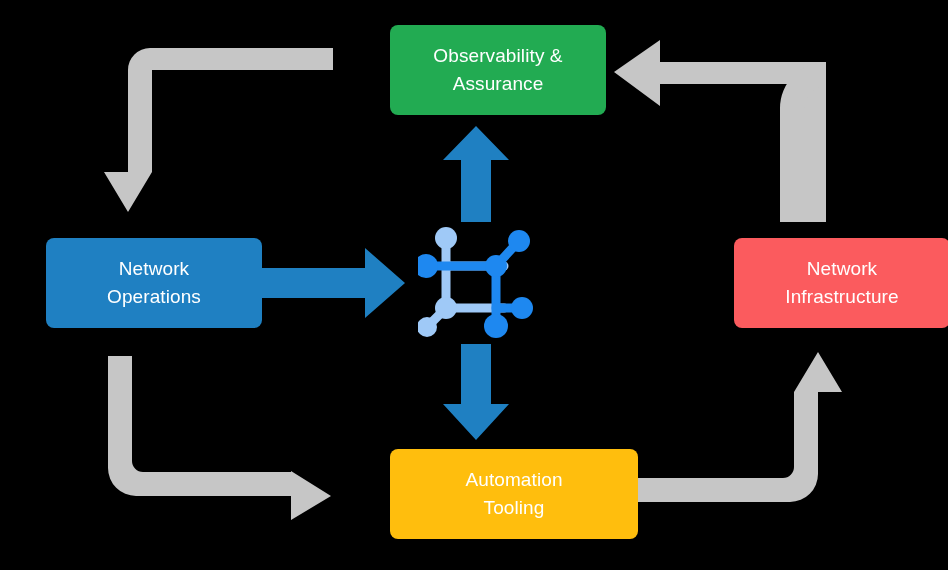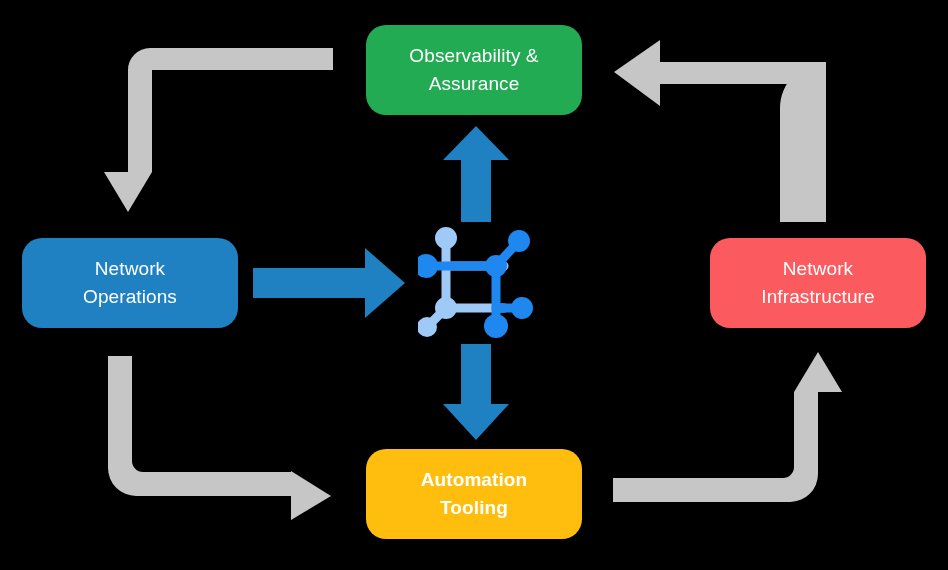--- a/index.html
+++ b/index.html
@@ -17,43 +17,44 @@
     height: 570px;
     background: #000000;
     overflow: hidden;
   }
   .node-box {
     position: absolute;
     display: flex;
     align-items: center;
     justify-content: center;
     text-align: center;
-    border-radius: 20px;
+    border-radius: 8px;
     color: #ffffff;
     font-size: 19px;
     line-height: 1.45;
     letter-spacing: 0.1px;
     font-weight: 400;
     box-sizing: border-box;
     padding: 6px 10px;
     user-select: none;
+    margin-left: 24px;
   }
   .node-label { display: block; white-space: pre-line; }
 
   #box-observability {
     left: 366px; top: 25px; width: 216px; height: 90px;
   }
   #box-network-operations {
     left: 22px; top: 238px; width: 216px; height: 90px;
   }
   #box-network-infrastructure {
     left: 710px; top: 238px; width: 216px; height: 90px;
   }
   #box-automation-tooling {
-    left: 366px; top: 449px; width: 216px; height: 90px; font-weight: bold;
+    left: 366px; top: 449px; width: 248px; height: 90px;
   }
 
   .arrow-layer {
     position: absolute;
     left: 0; top: 0;
     width: 948px; height: 570px;
     pointer-events: none;
   }
   .center-icon {
     position: absolute;

